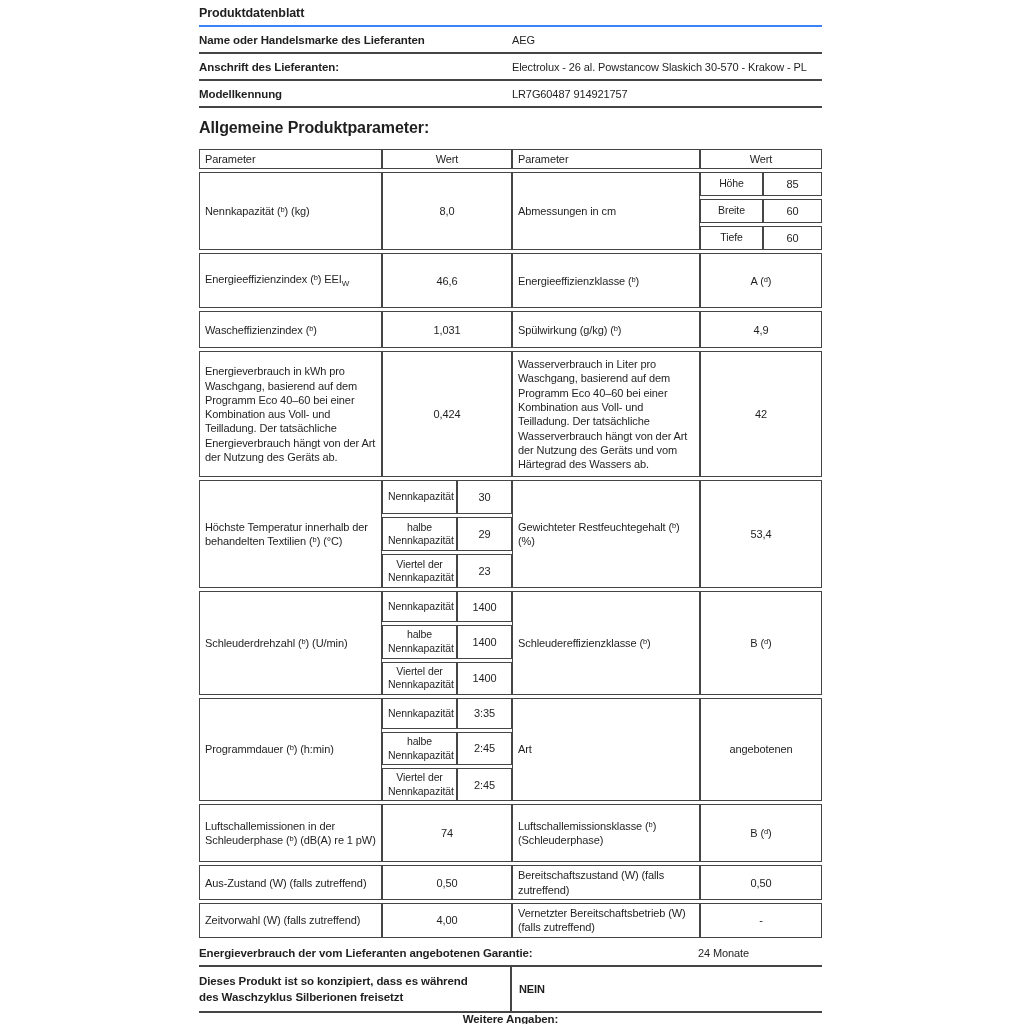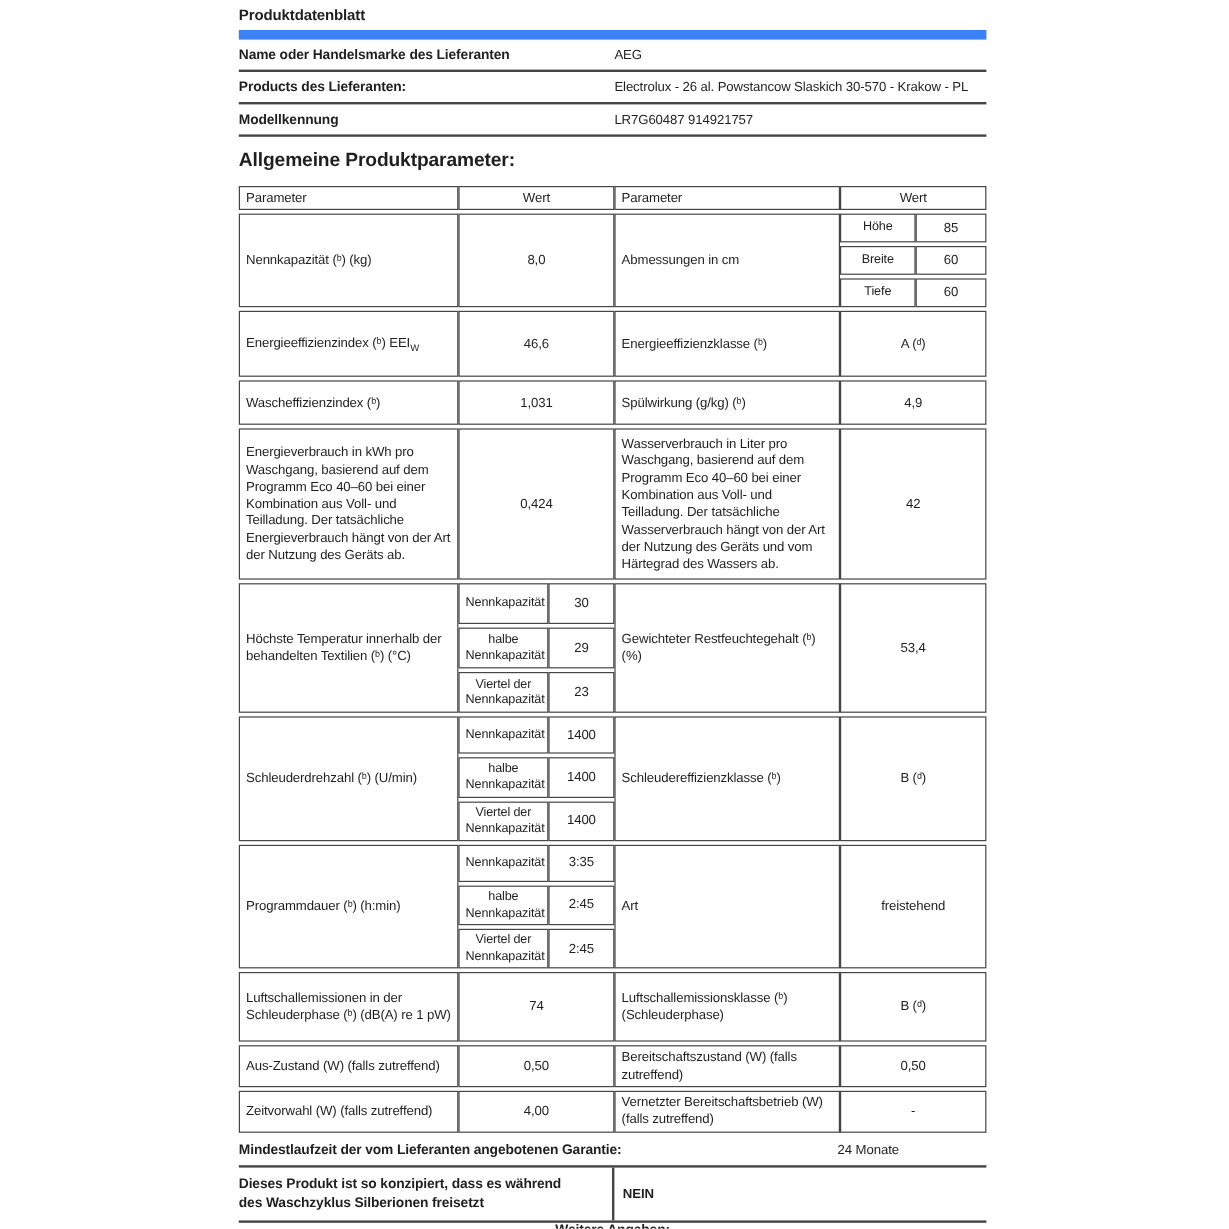--- a/index.html
+++ b/index.html
@@ -2,21 +2,21 @@
 <html><head>
 <meta charset="utf-8">
 <style>
   html,body{margin:0;padding:0;background:#ffffff;}
   body{width:1024px;height:1024px;position:relative;overflow:hidden;
        font-family:"Liberation Sans","DejaVu Sans",sans-serif;color:#1f1f1f;}
   .doc{position:absolute;left:199px;top:6px;width:623px;font-size:11px;letter-spacing:-0.1px;}
 
   .title{text-align:left;font-weight:bold;font-size:12.5px;padding-bottom:5px;}
 
-  .info{border-top:8px solid #3b82f6;}
+  .info{border-top:2px solid #3b82f6;}
   .info-row{display:flex;align-items:center;border-bottom:2px solid #454545;min-height:23px;padding:1px 0;}
   .info-row .lbl{flex:0 0 313px;font-weight:bold;font-size:11.5px;}
   .info-row .val{flex:1;}
 
   .heading{font-weight:bold;font-size:16px;margin:11px 0 9px 0;}
 
   table.main{width:623px;border-collapse:separate;border-spacing:0 3px;table-layout:fixed;}
   table.main td{border:1px solid #454545;box-sizing:border-box;padding:2px 5px;
                 vertical-align:middle;line-height:1.3;}
   .center{text-align:center;}
@@ -45,21 +45,21 @@
 <div class="doc">
 
   <div class="title">Produktdatenblatt</div>
 
   <div class="info">
     <div class="info-row">
       <div class="lbl">Name oder Handelsmarke des Lieferanten</div>
       <div class="val">AEG</div>
     </div>
     <div class="info-row">
-      <div class="lbl">Products des Lieferanten:</div>
+      <div class="lbl">Anschrift des Lieferanten:</div>
       <div class="val">Electrolux - 26 al. Powstancow Slaskich 30-570 - Krakow - PL</div>
     </div>
     <div class="info-row">
       <div class="lbl">Modellkennung</div>
       <div class="val">LR7G60487 914921757</div>
     </div>
   </div>
 
   <div class="heading">Allgemeine Produktparameter:</div>
 
@@ -148,21 +148,21 @@
     <tr style="height:31px">
       <td class="subcell">Viertel der Nennkapazität</td>
       <td class="center">1400</td>
     </tr>
 
     <tr style="height:31px">
       <td rowspan="3">Programmdauer (ᵇ) (h:min)</td>
       <td class="subcell">Nennkapazität</td>
       <td class="center">3:35</td>
       <td rowspan="3">Art</td>
-      <td rowspan="3" colspan="2" class="center">freistehend</td>
+      <td rowspan="3" colspan="2" class="center">angebotenen</td>
     </tr>
     <tr style="height:31px">
       <td class="subcell">halbe Nennkapazität</td>
       <td class="center">2:45</td>
     </tr>
     <tr style="height:31px">
       <td class="subcell">Viertel der Nennkapazität</td>
       <td class="center">2:45</td>
     </tr>
 
@@ -183,21 +183,21 @@
     <tr style="height:30px">
       <td>Zeitvorwahl (W) (falls zutreffend)</td>
       <td colspan="2" class="center">4,00</td>
       <td>Vernetzter Bereitschaftsbetrieb (W) (falls zutreffend)</td>
       <td colspan="2" class="center">-</td>
     </tr>
   </tbody>
     </table>
 
   <div class="brow garantie">
-    <div class="lbl">Mindestlaufzeit der vom Lieferanten angebotenen Garantie:</div>
+    <div class="lbl">Energieverbrauch der vom Lieferanten angebotenen Garantie:</div>
     <div class="val">24 Monate</div>
   </div>
 
   <div class="brow produkt">
     <div class="lbl">Dieses Produkt ist so konzipiert, dass es während des Waschzyklus Silberionen freisetzt</div>
     <div class="val">NEIN</div>
   </div>
 
   <div class="brow weitere">
     <div class="lbl">Weitere Angaben:</div>

